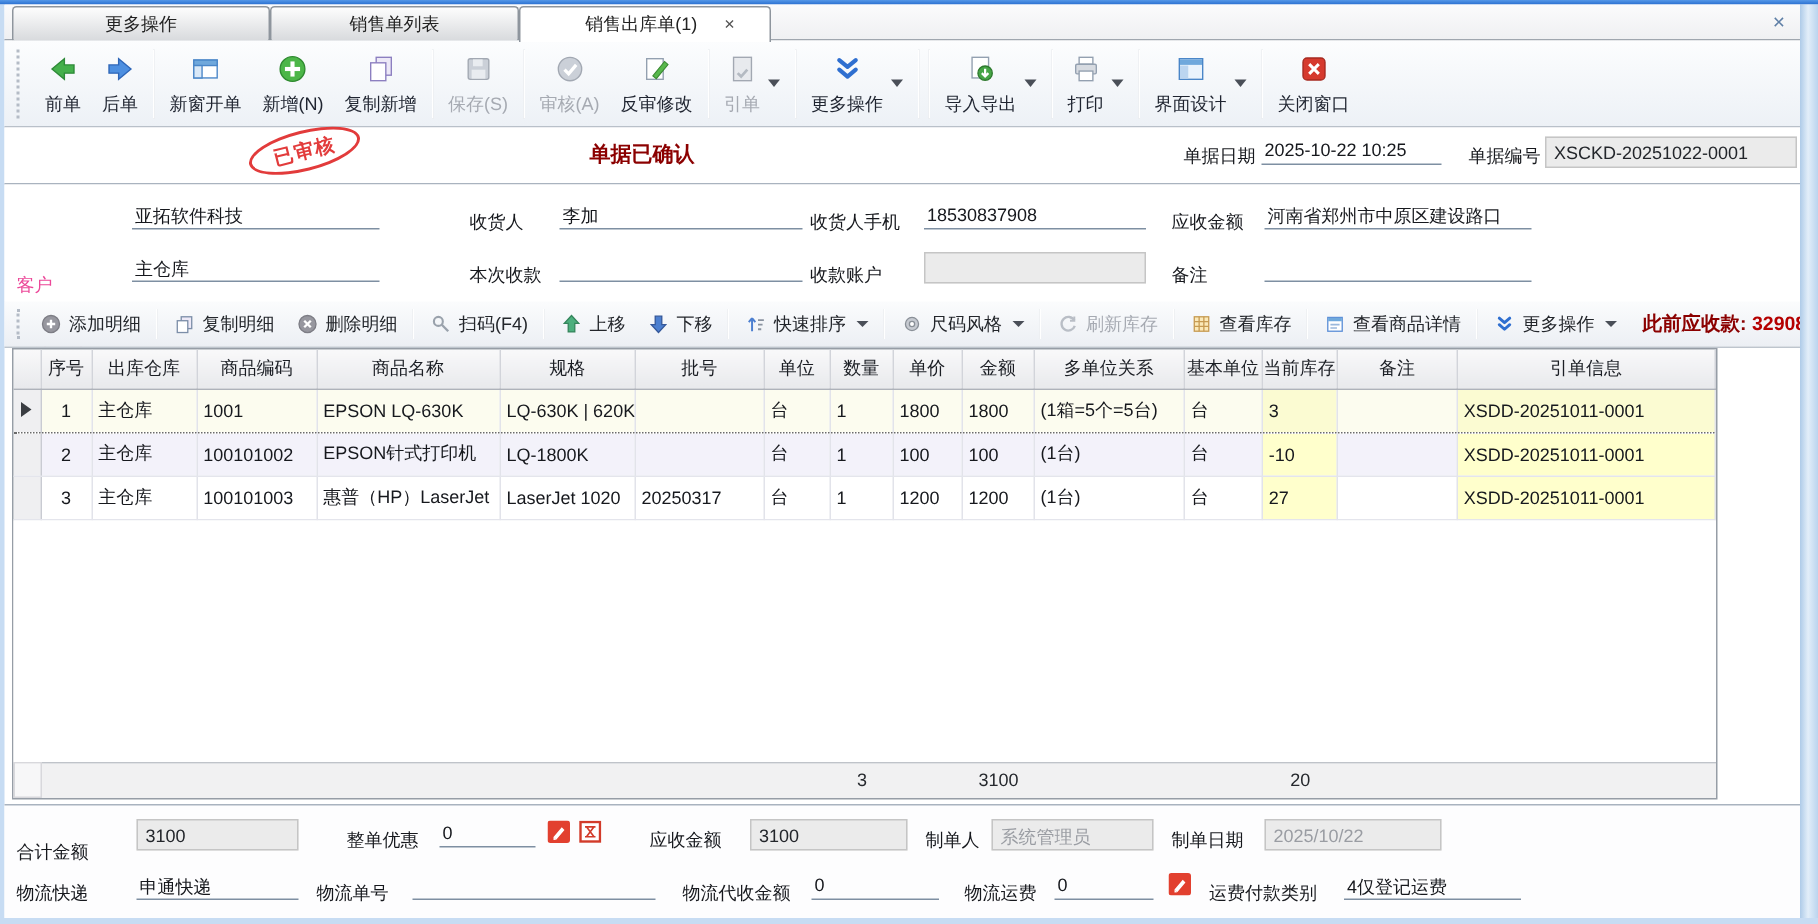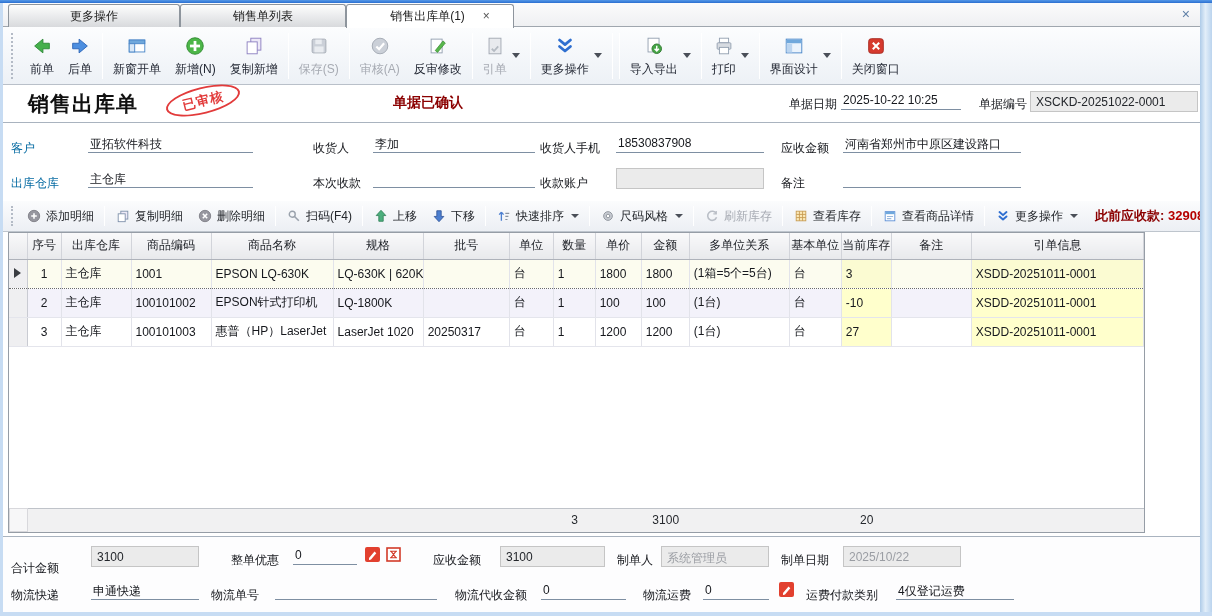--- a/index.html
+++ b/index.html
@@ -38,21 +38,21 @@
 
   
   .doc-header { position:absolute; left:3px; top:85px; width:1197px; height:37px; background:#fff; }
   .doc-title { position:absolute; left:25px; top:5px; font-family:"Liberation Serif",serif;
     font-size:21px; font-weight:bold; color:#101010; letter-spacing:1px; }
   .stamp { position:absolute; left:162px; top:2px; width:76px; height:27px; border:2px solid #E23B3B;
     border-radius:50%; transform:rotate(-14deg); color:#E23B3B; font-size:13px; font-weight:bold;
     display:flex; align-items:center; justify-content:center; letter-spacing:1px; background:rgba(255,255,255,.0); }
   .doc-status { position:absolute; left:390px; top:9px; font-size:14px; font-weight:bold; color:#8B0000; }
   .flabel { font-size:12px; color:#16181D; white-space:nowrap; }
-  .flabel.blue { color:#0369a1; }
+  .flabel.blue { color:#ec4899;margin-top:42px; }
   .ufield { position:absolute; height:20px; border-bottom:1px solid #7E8FA2; font-size:12px;
     color:#16181D; padding:3px 2px 0; white-space:nowrap; overflow:hidden; }
   .gbox { position:absolute; height:21px; background:#EBEBEB; border:1px solid #C5C5C5;
     font-size:12px; color:#23262B; padding:3px 5px 0; white-space:nowrap; overflow:hidden; }
   .gbox.greytext { color:#9A9DA3; }
   .hdr-line { position:absolute; left:3px; top:122px; width:1197px; height:1px; background:#A9B3BF; }
 
   
   .form-area { position:absolute; left:3px; top:123px; width:1197px; height:78px; background:#fff; }
 
@@ -298,21 +298,20 @@
               <rect x="4" y="4" width="16" height="16" rx="3" fill="#D63A2E" stroke="#A62A20"></rect>
               <path d="M8.5 8.5 L15.5 15.5 M15.5 8.5 L8.5 15.5" stroke="#fff" stroke-width="2.2"></path>
             </svg>
       </span>
           <span class="tlabel">关闭窗口</span>
         </span>
     </div>
   </div>
 
   <div class="doc-header">
-    <span class="doc-title">销售出库单</span>
     <span class="stamp">已审核</span>
     <span class="doc-status">单据已确认</span>
     <span class="flabel" style="position:absolute; left:786px; top:11px;">单据日期</span>
     <div class="ufield" style="left:838px; top:5px; width:120px;">2025-10-22 10:25</div>
     <span class="flabel" style="position:absolute; left:976px; top:11px;">单据编号</span>
     <div class="gbox" style="left:1027px; top:6px; width:168px;">XSCKD-20251022-0001</div>
   </div>
   <div class="hdr-line"></div>
 
   <div class="form-area">

